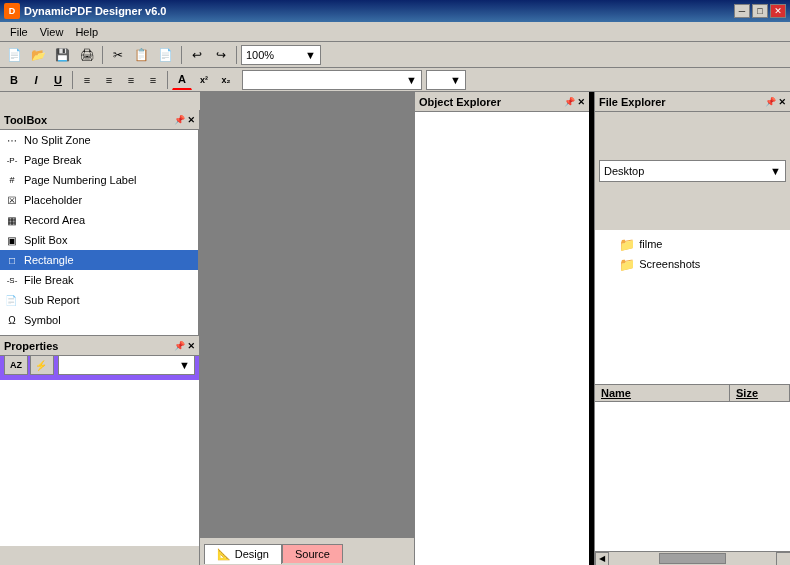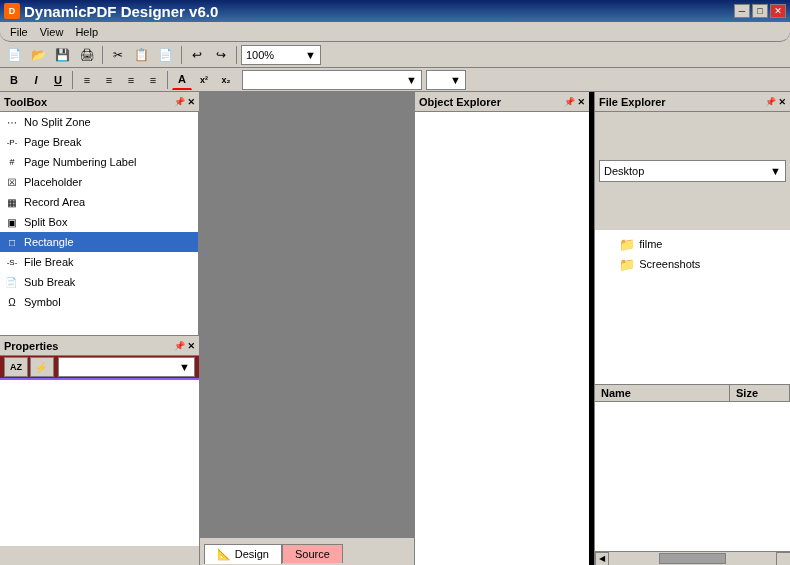--- a/index.html
+++ b/index.html
@@ -33,21 +33,21 @@
       background: #ff6600;
       border-radius: 2px;
       display: flex;
       align-items: center;
       justify-content: center;
       font-size: 9px;
       color: white;
       font-weight: bold;
     }
     .title-bar-title {
-      font-size: 15px;
+      font-size: 11px;
       font-weight: bold;
     }
     .title-bar-controls {
       display: flex;
       gap: 2px;
     }
     .title-btn {
       width: 16px;
       height: 14px;
       background: #d4d0c8;
@@ -62,21 +62,20 @@
     .title-btn.close { background: #d83030; color: white; }
 
     
     .menu-bar {
       background: #d4d0c8;
       height: 20px;
       display: flex;
       align-items: center;
       padding: 0 4px;
       border-bottom: 1px solid #808080;
-      border-radius: 10px;
     }
     .menu-item {
       padding: 2px 6px;
       cursor: pointer;
       font-size: 11px;
     }
 
     
     .toolbar {
       background: #d4d0c8;
@@ -168,20 +167,21 @@
       display: flex;
       height: calc(565px - 22px - 20px - 26px - 24px);
     }
 
     
     .left-panel {
       width: 200px;
       display: flex;
       flex-direction: column;
       border-right: 1px solid #808080;
+      margin-top: 18px;
     }
 
     .panel-header {
       background: #d4d0c8;
       height: 20px;
       display: flex;
       align-items: center;
       justify-content: space-between;
       padding: 0 4px;
       border-bottom: 1px solid #808080;
@@ -247,26 +247,26 @@
       font-size: 11px;
       font-weight: bold;
     }
     .properties-content {
       background: white;
       height: 190px;
       position: relative;
     }
     .properties-tabs {
       height: 24px;
-      background: #7f1d1d;
+      background: #8b5cf6;
       display: flex;
       align-items: center;
       padding: 2px 4px;
       gap: 2px;
-      border-bottom: 2px solid #8b5cf6;
+      border-bottom: 6px solid #8b5cf6;
     }
     .prop-tab {
       width: 24px;
       height: 20px;
       background: #d4d0c8;
       border: 1px solid #808080;
       display: flex;
       align-items: center;
       justify-content: center;
       cursor: pointer;
@@ -391,20 +391,21 @@
     }
     .file-explorer-bottom {
       height: 180px;
       display: flex;
       flex-direction: column;
     }
     .file-list-header {
       display: flex;
       background: #d4d0c8;
       border-bottom: 1px solid #808080;
+      text-decoration: underline;
     }
     .file-list-col {
       padding: 2px 6px;
       border-right: 1px solid #808080;
       font-size: 11px;
       font-weight: bold;
       flex: 1;
       cursor: pointer;
     }
     .file-list-col.size { width: 60px; flex: none; }
@@ -561,21 +562,21 @@
         <div class="toolbox-item selected">
           <span class="toolbox-item-icon">□</span>
           <span>Rectangle</span>
         </div>
         <div class="toolbox-item">
           <span class="toolbox-item-icon" style="font-size:8px;">-S-</span>
           <span>File Break</span>
         </div>
         <div class="toolbox-item">
           <span class="toolbox-item-icon">📄</span>
-          <span>Sub Break</span>
+          <span>Sub Report</span>
         </div>
         <div class="toolbox-item">
           <span class="toolbox-item-icon">Ω</span>
           <span>Symbol</span>
         </div>
       </div>
     </div>
 
     <div class="properties-panel" style="height: 230px;">
       <div class="properties-header">

